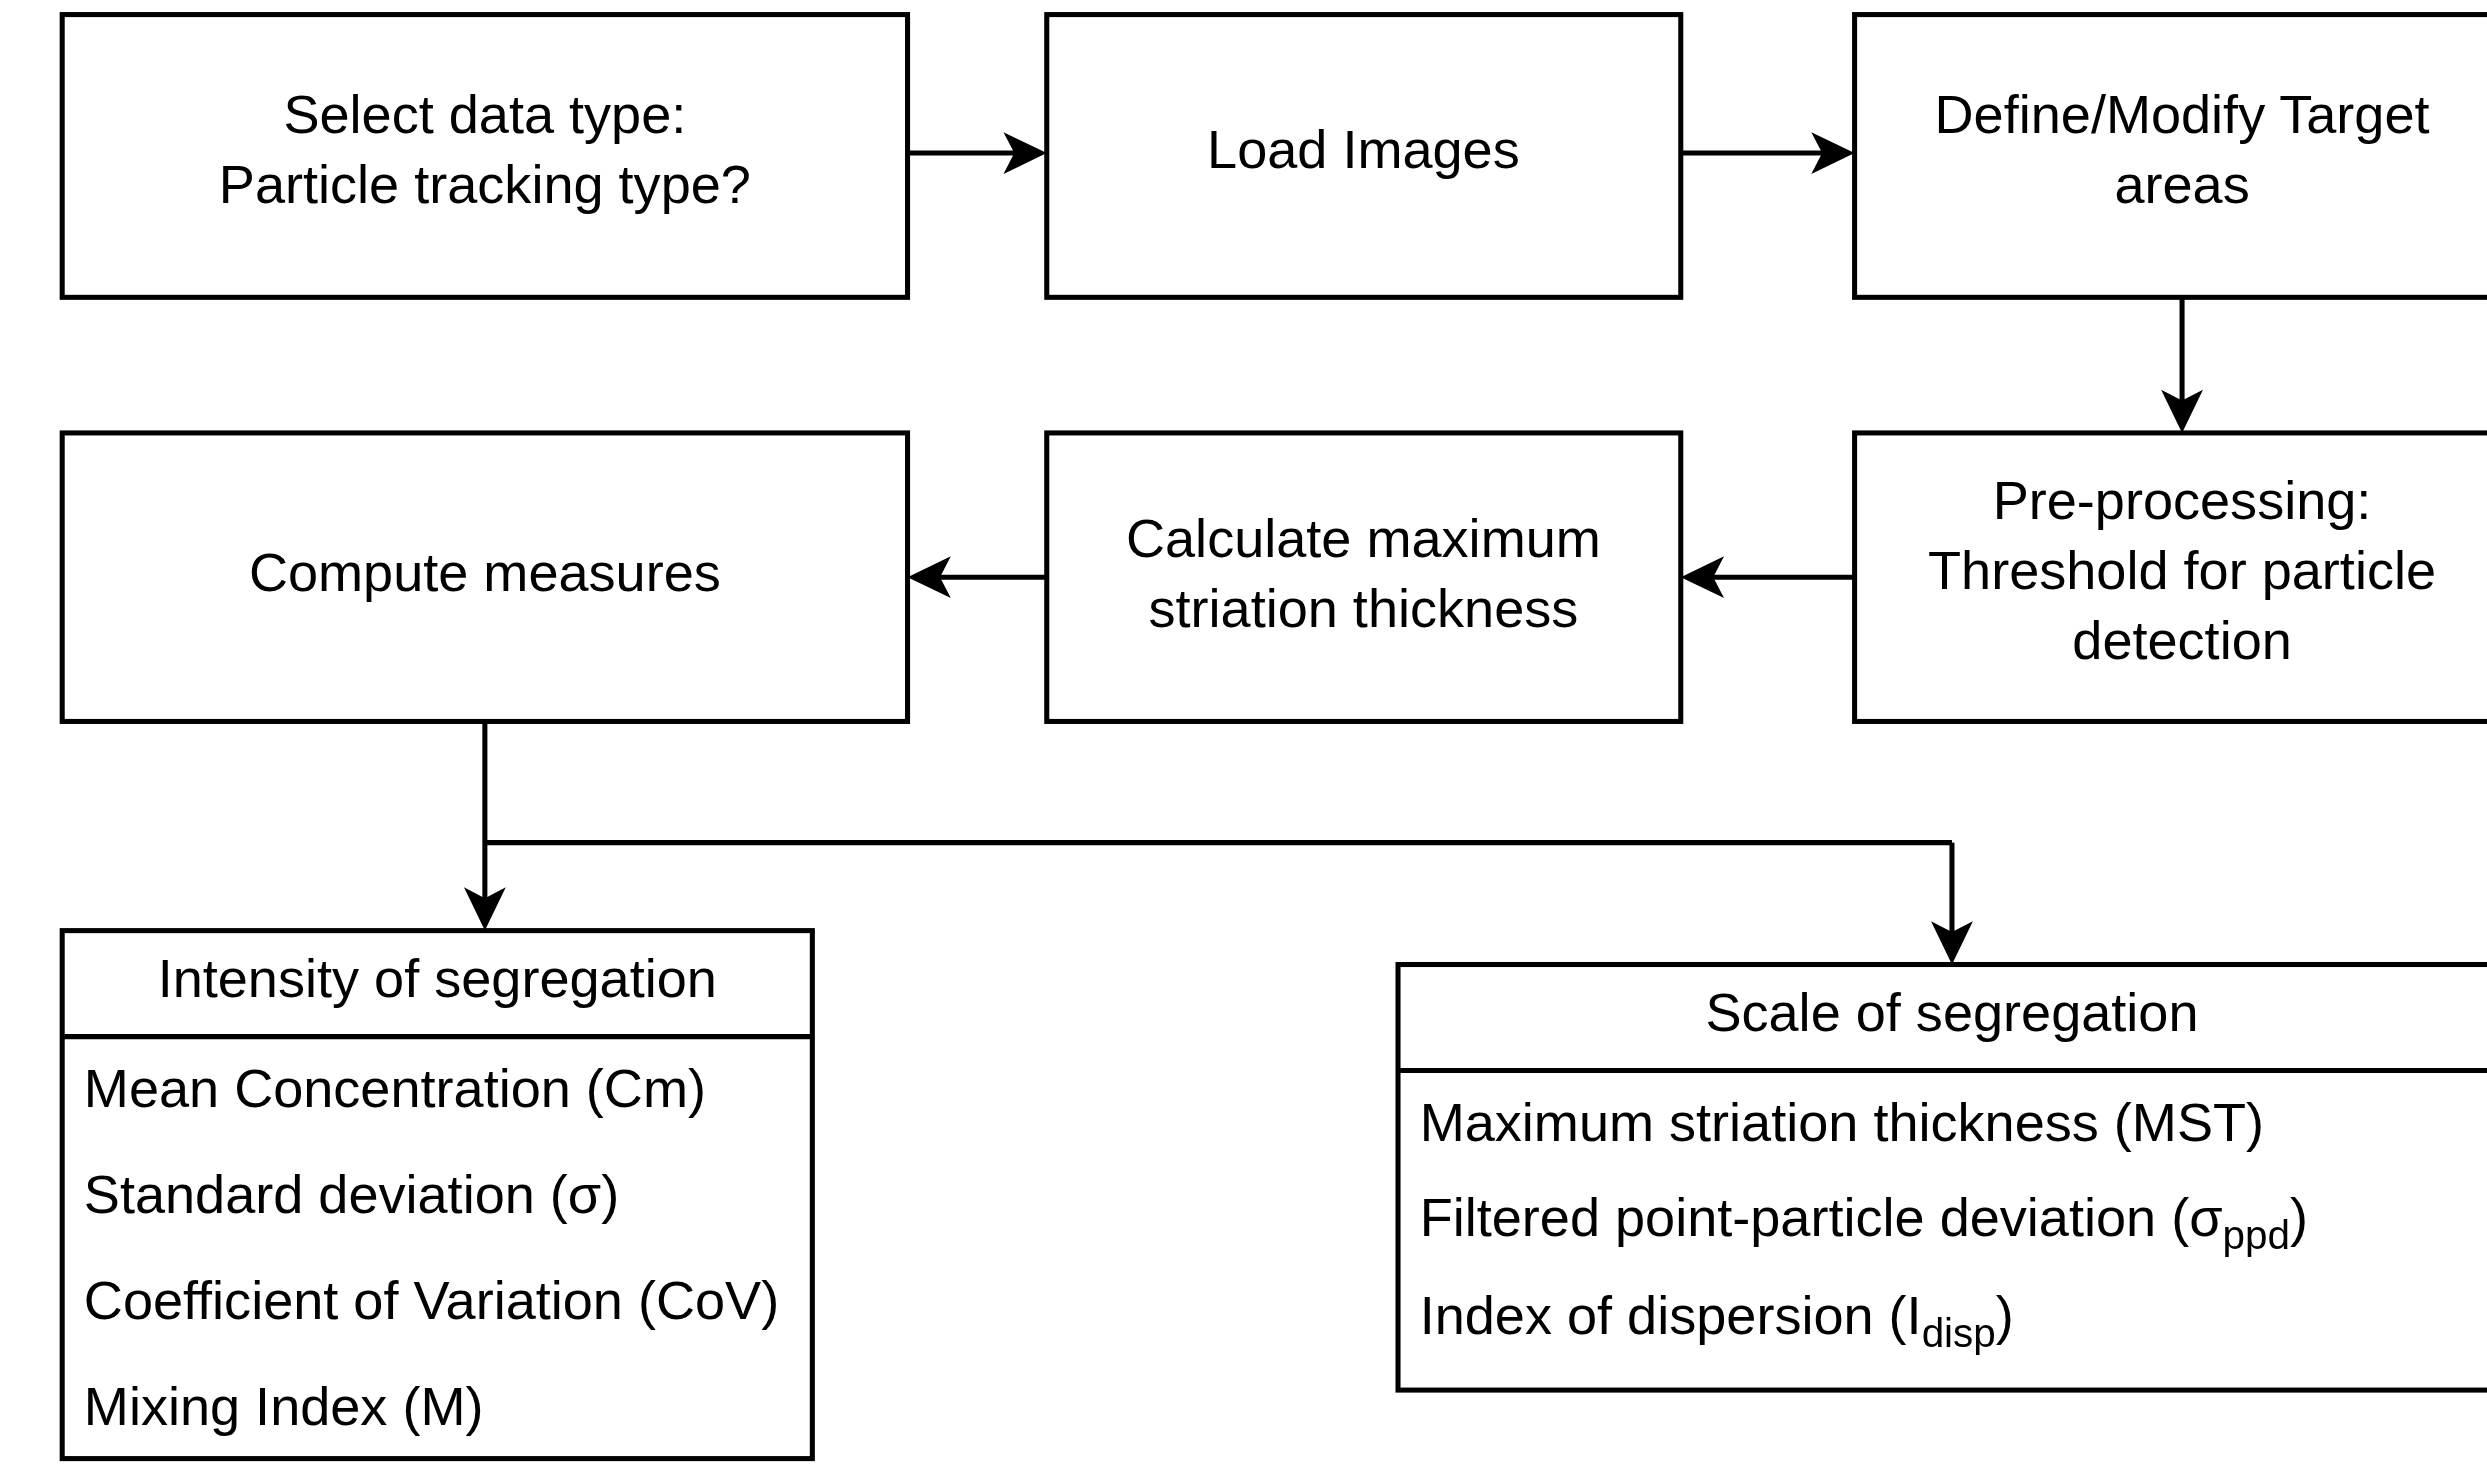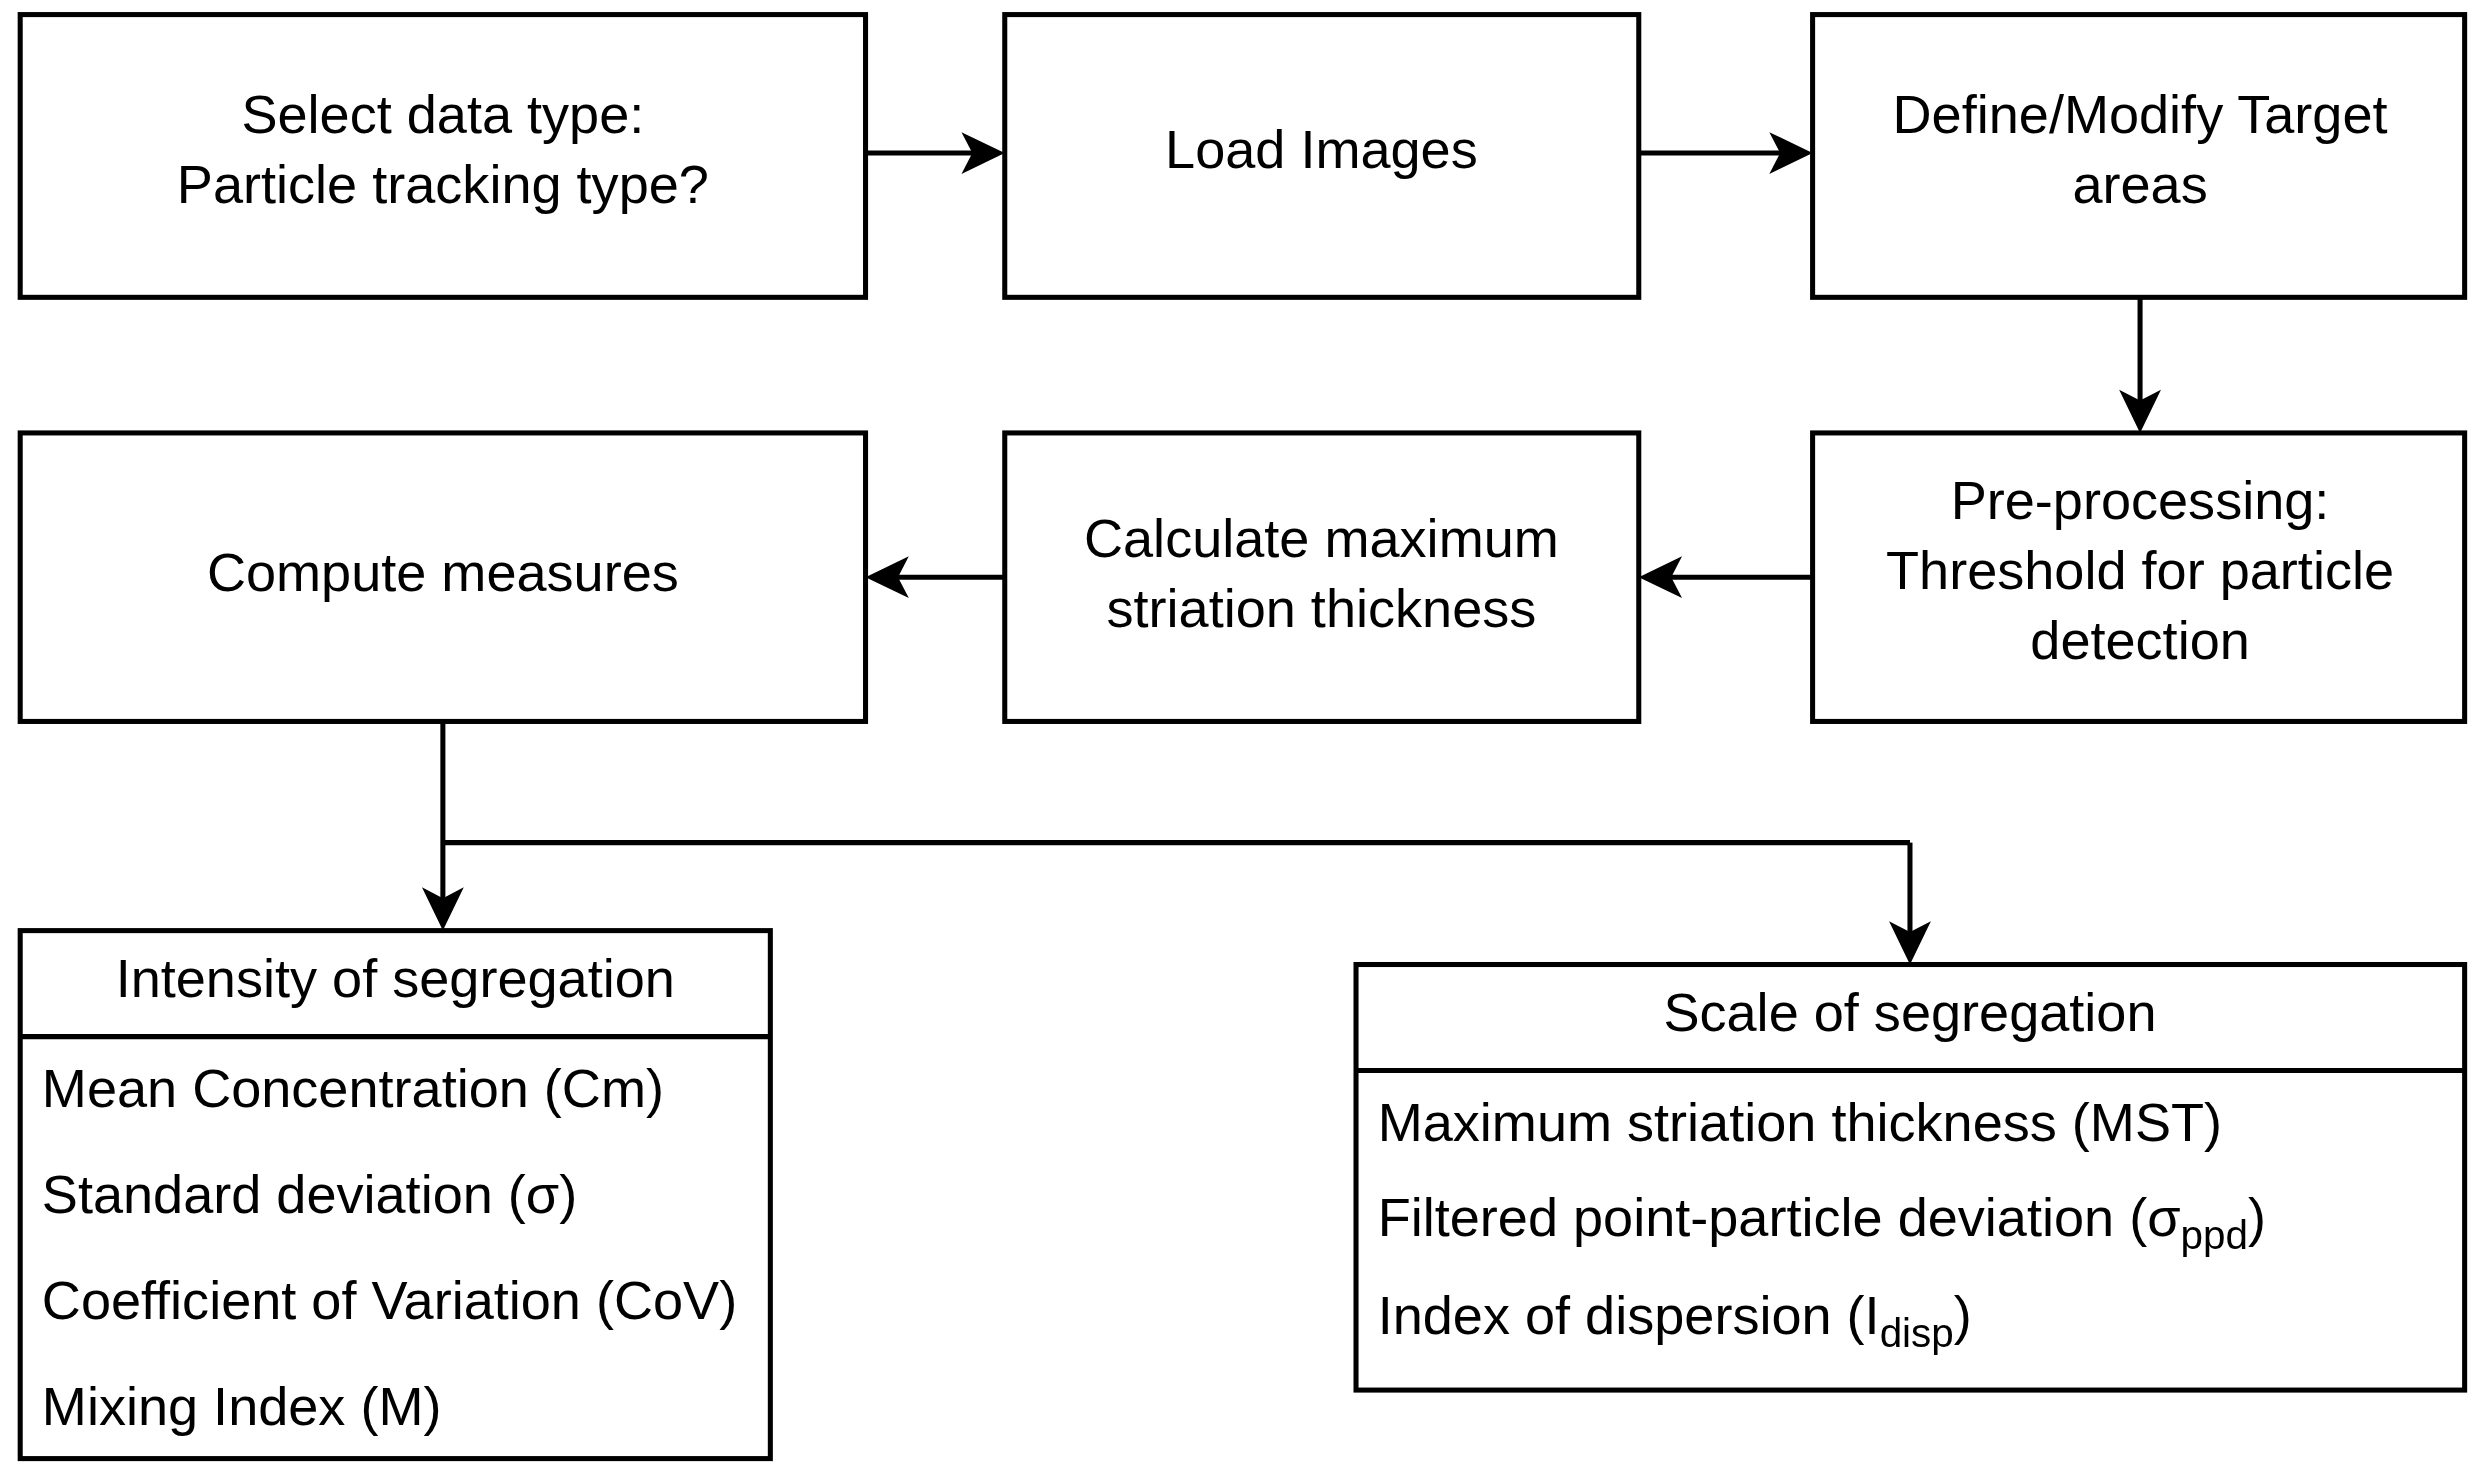--- a/index.html
+++ b/index.html
@@ -12,20 +12,21 @@
     height: 1484px;
     font-family: "Liberation Sans", sans-serif;
     color: #000000;
     overflow: hidden;
   }
   #flowchart-root {
     position: relative;
     width: 2074px;
     height: 1484px;
     background: #ffffff;
+    margin-left: 42px;
   }
   svg#flow-svg {
     position: absolute;
     top: 0;
     left: 0;
     width: 2487px;
     height: 1484px;
     display: block;
   }
   .node-box {

